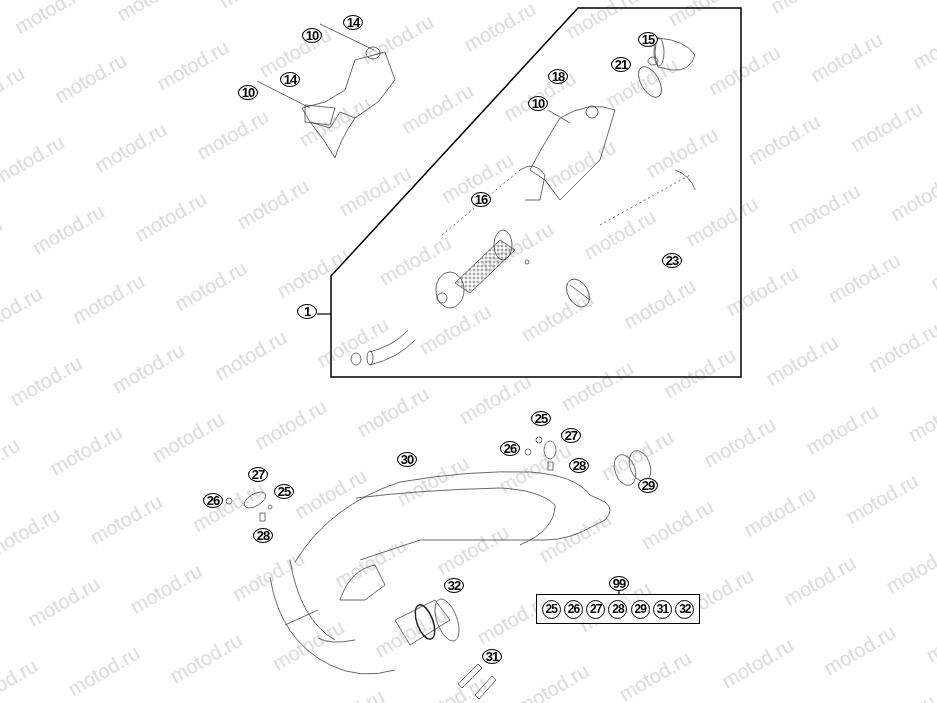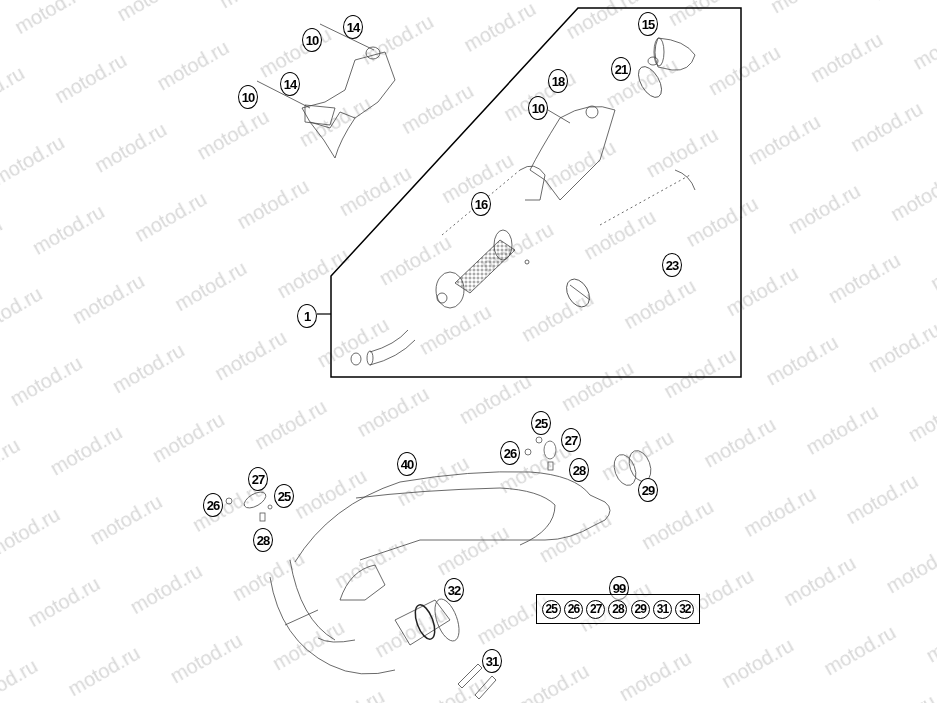--- a/index.html
+++ b/index.html
@@ -1,19 +1,19 @@
 <!DOCTYPE html>
 <html><head>
 <meta charset="utf-8">
 <style>
   html,body{margin:0;padding:0;background:#fff;}
   body{width:937px;height:703px;position:relative;overflow:hidden;font-family:"Liberation Sans",sans-serif;}
   #wm{position:absolute;left:0;top:0;width:937px;height:703px;pointer-events:none;}
   #art{position:absolute;left:0;top:0;width:937px;height:703px;}
-  .callout{position:absolute;width:20px;height:24px;border:1.6px solid #000;border-radius:50%;box-sizing:border-box;
+  .callout{position:absolute;width:20px;height:15px;border:1.6px solid #000;border-radius:50%;box-sizing:border-box;
     display:flex;align-items:center;justify-content:center;font-size:13px;font-weight:bold;letter-spacing:-1px;color:#000;background:#fff;
     font-family:"Liberation Sans",sans-serif;}
   .kit{position:absolute;left:536px;top:594px;width:164px;height:30px;border:1.4px solid #000;box-sizing:border-box;
     display:flex;align-items:center;justify-content:space-around;padding:0 3px;background:rgba(255,255,255,0.6);}
   .kit .callout{position:static;width:19px;height:19px;font-size:12px;}
 </style>
 </head>
 <body>
 
 <svg id="wm" viewBox="0 0 937 703">
@@ -120,33 +120,33 @@
     <rect x="548" y="462" width="5" height="8"></rect>
   </g>
 
   <line x1="619" y1="580" x2="619" y2="594" stroke-width="1.2"></line>
 </svg>
 
 <div class="callout" style="left:302px;top:28px">10</div>
 <div class="callout" style="left:343px;top:15px">14</div>
 <div class="callout" style="left:238px;top:85px">10</div>
 <div class="callout" style="left:280px;top:72px">14</div>
-<div class="callout" style="left:638px;top:12px">15</div>
+<div class="callout" style="left:638px;top:32px">15</div>
 <div class="callout" style="left:611px;top:57px">21</div>
 <div class="callout" style="left:548px;top:69px">18</div>
 <div class="callout" style="left:528px;top:96px">10</div>
 <div class="callout" style="left:471px;top:192px">16</div>
 <div class="callout" style="left:662px;top:253px">23</div>
 <div class="callout" style="left:297px;top:304px">1</div>
 <div class="callout" style="left:531px;top:411px">25</div>
 <div class="callout" style="left:561px;top:428px">27</div>
 <div class="callout" style="left:500px;top:441px">26</div>
 <div class="callout" style="left:569px;top:458px">28</div>
 <div class="callout" style="left:638px;top:478px">29</div>
-<div class="callout" style="left:397px;top:452px">40</div>
+<div class="callout" style="left:397px;top:452px">30</div>
 <div class="callout" style="left:248px;top:467px">27</div>
 <div class="callout" style="left:203px;top:493px">26</div>
 <div class="callout" style="left:274px;top:484px">25</div>
 <div class="callout" style="left:253px;top:528px">28</div>
 <div class="callout" style="left:444px;top:578px">32</div>
 <div class="callout" style="left:482px;top:649px">31</div>
 <div class="callout" style="left:609px;top:576px">99</div>
 
 <div class="kit">
   <div class="callout">25</div>

